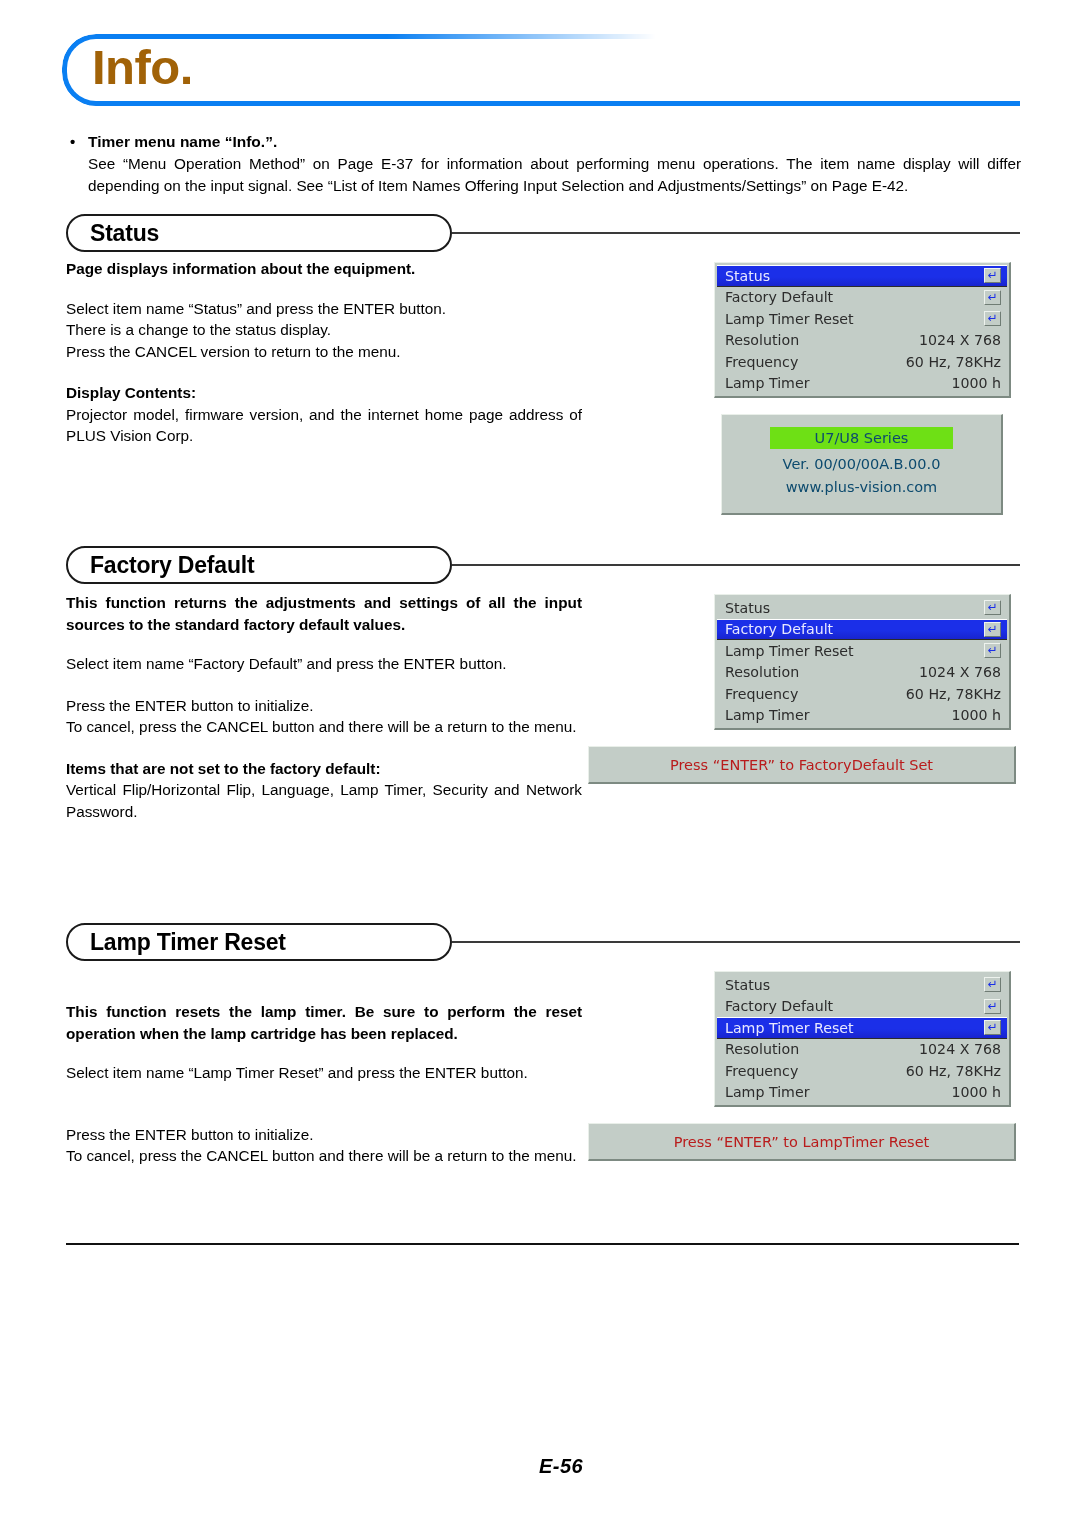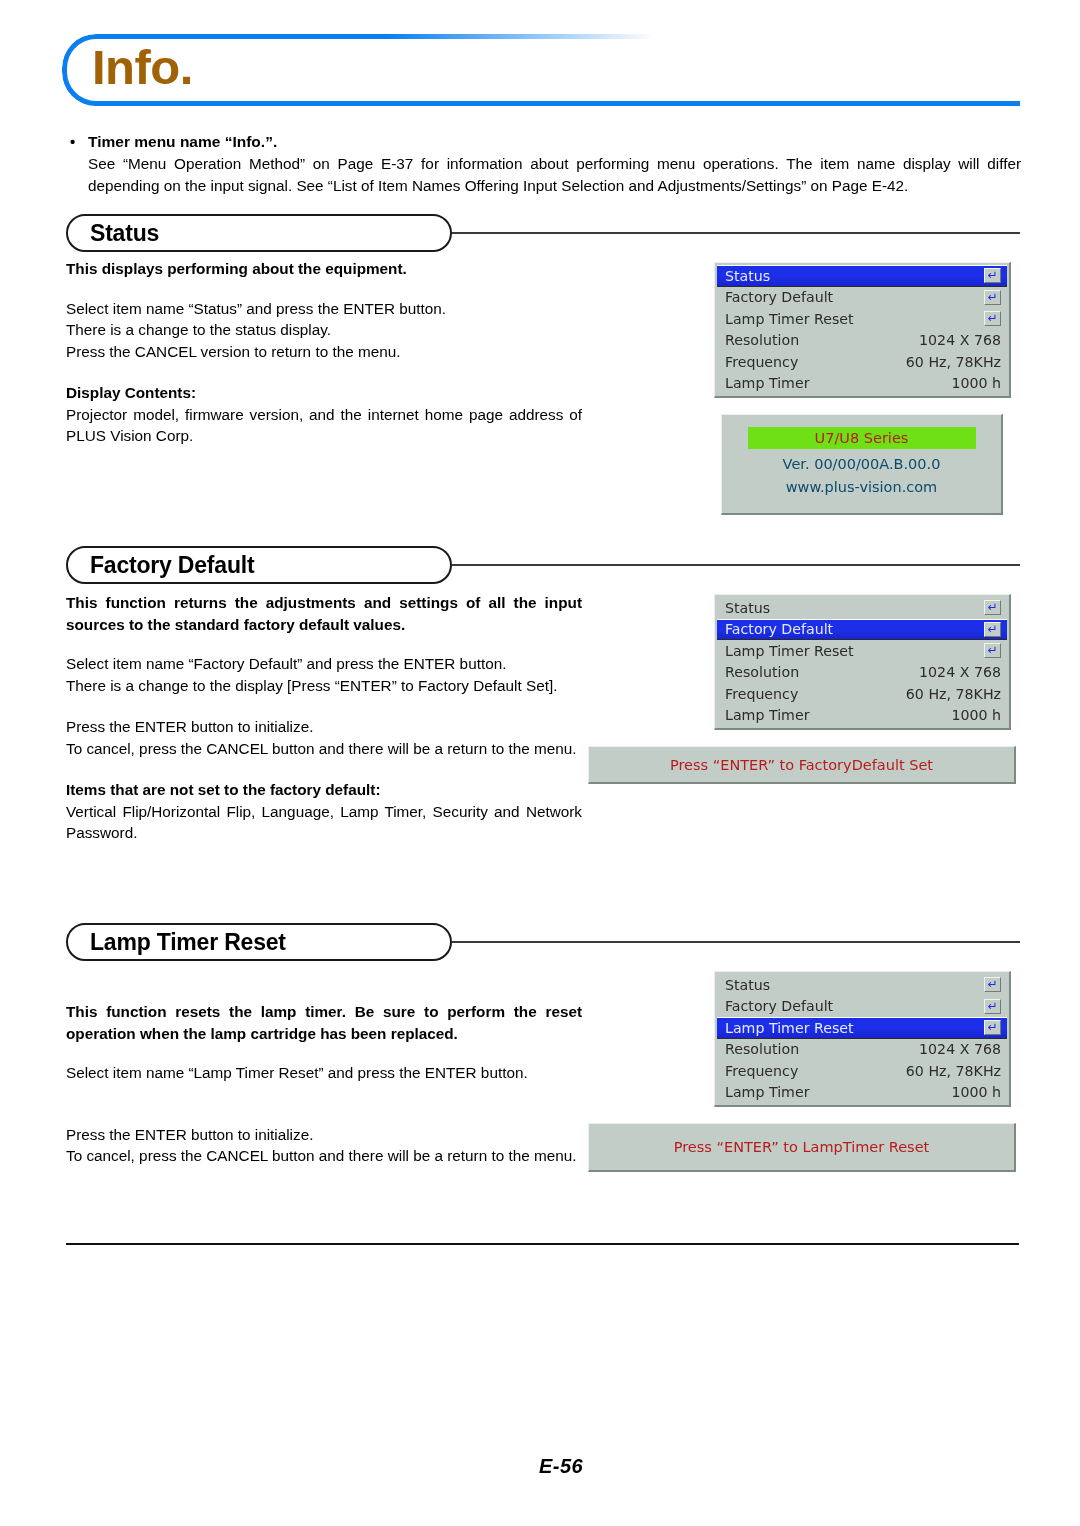--- a/index.html
+++ b/index.html
@@ -189,24 +189,24 @@
     border-left: 1px solid #e9efe9;
     border-right: 2px solid #7d8a82;
     border-bottom: 2px solid #7d8a82;
     box-sizing: border-box;
     font-family: "DejaVu Sans", sans-serif;
     text-align: center;
     padding: 12px 0 14px 0;
   }
   .model-bar {
     background: #6ee015;
-    color: #b91c1c;
+    color: #0c4a6e;
     font-size: 14.5px;
     line-height: 22px;
-    width: 228px;
+    width: 183px;
     margin: 0 auto 4px auto;
   }
   .osd-info .line {
     font-size: 14.5px;
     line-height: 23px;
     color: #0c4a6e;
   }
 
   
   .osd-msg {
@@ -263,21 +263,21 @@
   <div class="intro-body">See “Menu Operation Method” on Page E-37 for information about performing menu operations. The item name display will differ depending on the input signal. See “List of Item Names Offering Input Selection and Adjustments/Settings” on Page E-42.</div>
 </div>
 
 <div class="section-head" style="left:66px; top:214px; width:954px;">
   <div class="pill"></div>
   <div class="pill-label">Status</div>
   <div class="rule" style="width:568px;"></div>
 </div>
 
 <div class="body-col" style="left:66px; top:258px;">
-  <p class="bold">This displays performing about the equipment.</p>
+  <p class="bold">Page displays information about the equipment.</p>
   <div class="gap-sm"></div>
   <p>Select item name “Status” and press the ENTER button.</p>
   <p>There is a change to the status display.</p>
   <p>Press the CANCEL version to return to the menu.</p>
   <div class="gap-md"></div>
   <p class="bold">Display Contents:</p>
   <p class="just">Projector model, firmware version, and the internet home page address of PLUS Vision Corp.</p>
 </div>
 
 <div class="osd" id="osd-1" style="left:714px; top:262px; width:297px;">
@@ -316,21 +316,20 @@
 <div class="section-head" style="left:66px; top:546px; width:954px;">
   <div class="pill"></div>
   <div class="pill-label">Factory Default</div>
   <div class="rule" style="width:568px;"></div>
 </div>
 
 <div class="body-col" style="left:66px; top:592px;">
   <p class="bold just">This function returns the adjustments and settings of all the input sources to the standard factory default values.</p>
   <div class="gap-sm"></div>
   <p>Select item name “Factory Default” and press the ENTER button.</p>
-  <p>There is a change to the display [Press “ENTER” to Factory Default Set].</p>
   <div class="gap-md"></div>
   <p>Press the ENTER button to initialize.</p>
   <p>To cancel, press the CANCEL button and there will be a return to the menu.</p>
   <div class="gap-md"></div>
   <p class="bold">Items that are not set to the factory default:</p>
   <p class="just">Vertical Flip/Horizontal Flip, Language, Lamp Timer, Security and Network Password.</p>
 </div>
 
 <div class="osd" id="osd-2" style="left:714px; top:594px; width:297px;">
     <div class="osd-row">
@@ -397,16 +396,16 @@
     <div class="osd-row">
       <span class="lbl">Frequency</span>
       <span class="val">60 Hz, 78KHz</span>
     </div>
     <div class="osd-row">
       <span class="lbl">Lamp Timer</span>
       <span class="val">1000 h</span>
     </div>
   </div>
 
-<div class="osd-msg" style="left:588px; top:1123px; width:428px; height:49px;">Press “ENTER” to LampTimer Reset</div>
+<div class="osd-msg" style="left:588px; top:1123px; width:428px; height:38px;">Press “ENTER” to LampTimer Reset</div>
 
 <div id="footer-rule"></div>
 <div id="page-num">E-56</div>
 
 </body></html>

